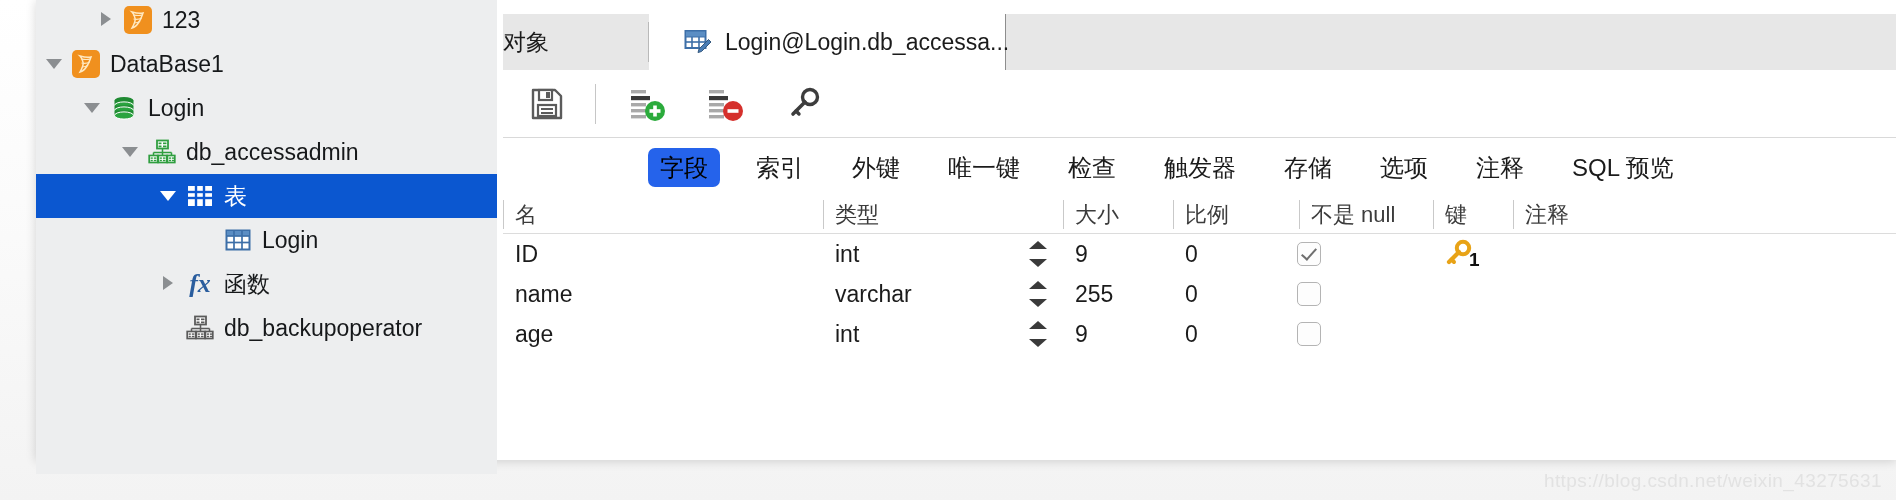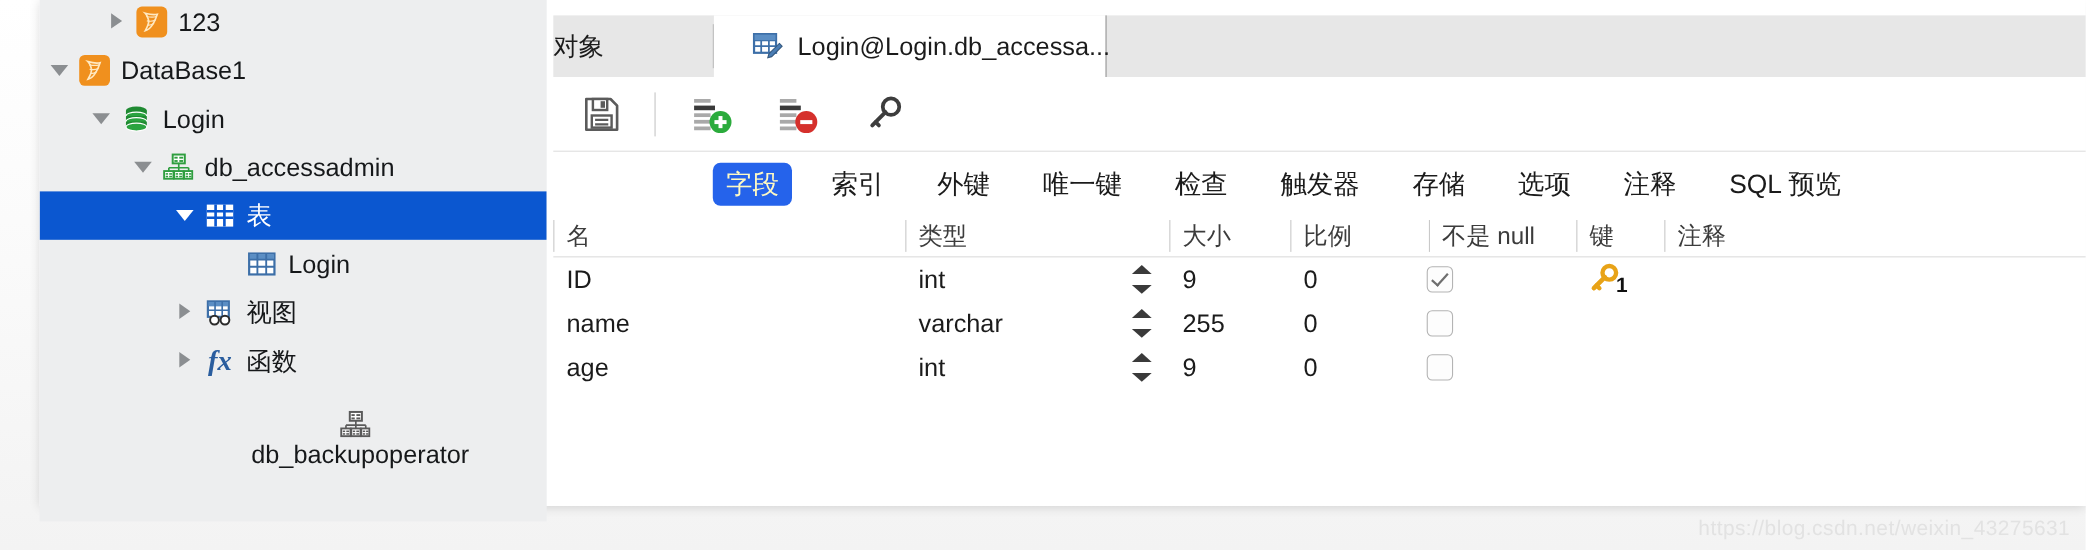--- a/index.html
+++ b/index.html
@@ -98,21 +98,21 @@
   .tb-sep{width:1px;height:40px;background:#c6c6c6;margin-left:22px;}
   
   #subtabs{
     position:absolute;left:0;top:138px;width:1393px;height:58px;background:#ffffff;
     display:flex;align-items:center;padding-left:145px;box-sizing:border-box;
   }
   .subtab{
     font-size:24px;color:#1b1b1b;padding:6px 12px;margin-right:24px;border-radius:7px;
     white-space:nowrap;line-height:27px;
   }
-  .subtab.active{background:#2563eb;color:#fef9c3;}
+  .subtab.active{background:#2563eb;color:#000000;}
   
   #grid{
     position:absolute;left:0;top:196px;width:1393px;height:264px;background:#ffffff;
   }
   #grid-head{
     position:absolute;left:0;top:0;width:1393px;height:38px;
     border-bottom:1px solid #dcdcdc;box-sizing:border-box;
   }
   .hcell{
     position:absolute;top:0;height:37px;display:flex;align-items:center;
@@ -245,41 +245,26 @@
               <line x1="2.5" y1="10" x2="25.5" y2="10"></line>
               <line x1="2.5" y1="16.5" x2="25.5" y2="16.5"></line>
               <line x1="10" y1="4.5" x2="10" y2="23.5"></line>
               <line x1="18" y1="4.5" x2="18" y2="23.5"></line>
             </g>
           </svg></span>
         <span class="tree-label">Login</span>
       </div>
       <div class="tree-row" style="padding-left: 122px;">
         <span class="twisty right"></span>
-        <span class="tree-ico"><svg width="28" height="28" viewBox="0 0 28 28">
-            <rect x="3" y="4" width="19" height="14" fill="#ffffff" stroke="#3d6fa8" stroke-width="2"></rect>
-            <rect x="3.5" y="4.5" width="18" height="4" fill="#5b8ec4"></rect>
-            <g stroke="#3d6fa8" stroke-width="1.5">
-              <line x1="3" y1="12" x2="22" y2="12"></line>
-              <line x1="9.5" y1="4" x2="9.5" y2="18"></line>
-              <line x1="16" y1="4" x2="16" y2="18"></line>
-            </g>
-            <circle cx="9" cy="21" r="4" fill="#ffffff" stroke="#2b2b2b" stroke-width="1.8"></circle>
-            <circle cx="18.5" cy="21" r="4" fill="#ffffff" stroke="#2b2b2b" stroke-width="1.8"></circle>
-          </svg></span>
-        <span class="tree-label">视图</span>
-      </div>
-      <div class="tree-row" style="padding-left: 122px;">
-        <span class="twisty right"></span>
         <span class="tree-ico">
           <div class="ico-fx">fx</div>
         </span>
         <span class="tree-label">函数</span>
       </div>
-      <div class="tree-row" style="padding-left: 122px; flex-direction: column;">
+      <div class="tree-row" style="padding-left: 122px;">
         <span class="twisty none"></span>
         <span class="tree-ico"><svg width="28" height="28" viewBox="0 0 28 28">
             <rect x="9" y="2.5" width="11" height="8" fill="#ffffff" stroke="#5a5a5a" stroke-width="1.8"></rect>
             <rect x="10.5" y="4.5" width="3" height="1.7" fill="#5a5a5a"></rect>
             <rect x="15" y="4.5" width="3.5" height="1.7" fill="#5a5a5a"></rect>
             <rect x="10.5" y="7.5" width="3" height="1.7" fill="#5a5a5a"></rect>
             <rect x="15" y="7.5" width="3.5" height="1.7" fill="#5a5a5a"></rect>
             <path d="M14.5 10.5 v4 M5.5 14.5 h18 M5.5 14.5 v3 M23.5 14.5 v3 M14.5 14.5 v3" stroke="#5a5a5a" stroke-width="1.5" fill="none"></path>
             <rect x="1.2" y="17.5" width="8.5" height="7" fill="#ffffff" stroke="#5a5a5a" stroke-width="1.7"></rect>
             <rect x="10.3" y="17.5" width="8.5" height="7" fill="#ffffff" stroke="#5a5a5a" stroke-width="1.7"></rect>

